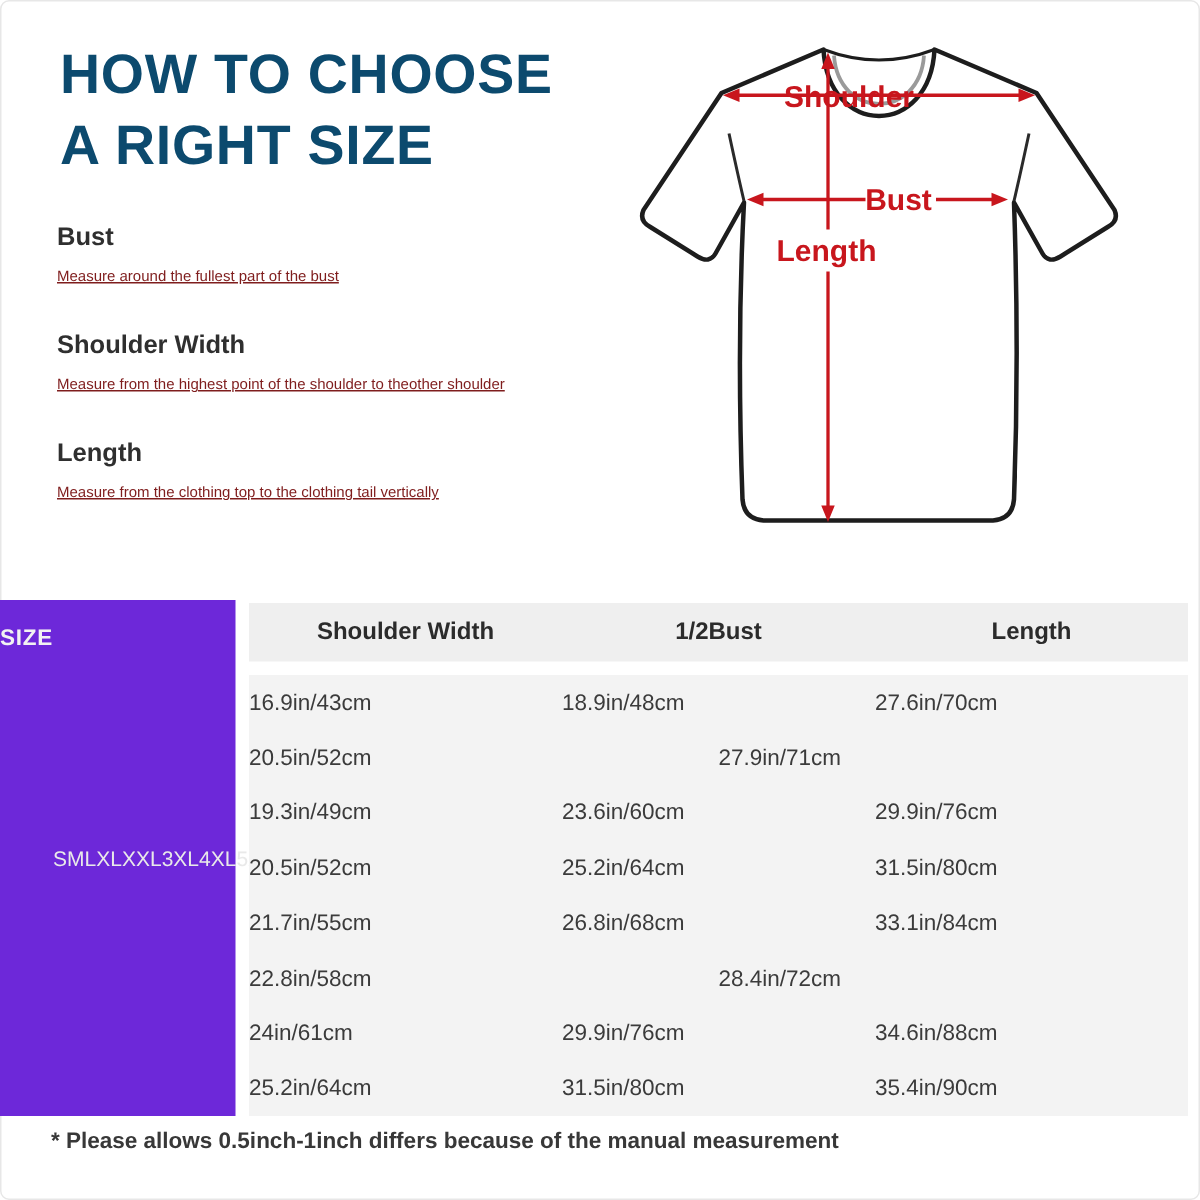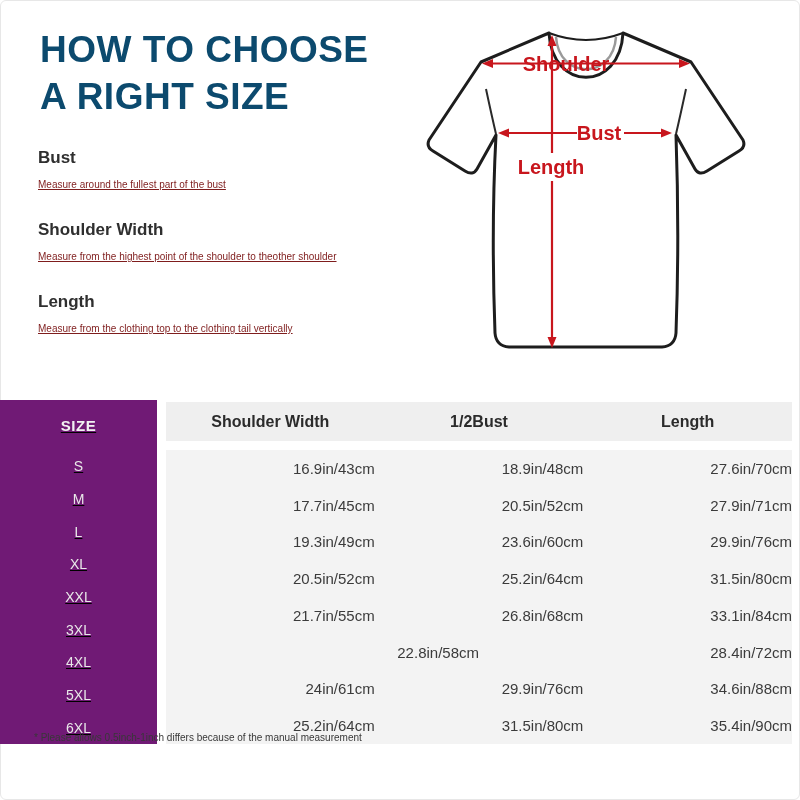--- a/index.html
+++ b/index.html
@@ -31,21 +31,21 @@
   .instr-block p {
     font-size:10px; color:#7f1d1d; line-height:19px; width:330px;text-decoration:underline;
   }
   
   .diagram { position:absolute; left:408px; top:8px; width:390px; height:368px; }
   .diagram svg { width:100%; height:100%; }
   .red-label { font-size:20px; font-weight:bold; }
   
   .size-col {
     position:absolute; left:0; top:400px; width:157px; height:344px;
-    background:#701a75; display:flex; flex-direction:column;text-decoration:underline;
+    background:#6d28d9; display:flex; flex-direction:row;
   }
   .size-col .hcell {
     height:50px; display:flex; align-items:center; justify-content:center;
     color:#f2f2f2; font-size:15px; font-weight:bold; letter-spacing:0.5px;
   }
   .size-col .cell {
     flex:1; display:flex; align-items:center; justify-content:center;
     color:#e9e9e9; font-size:14px;
   }
   .grid-header {
@@ -54,26 +54,26 @@
   }
   .grid-header .hcell {
     flex:1; text-align:center; font-size:16px; font-weight:bold; color:#2b2b2b;
   }
   .grid-body {
     position:absolute; left:166px; top:450px; width:626px; height:294px;
     background:#f3f3f3; display:flex; flex-direction:column;
   }
   .grid-body .row { flex:1; display:flex; align-items:center; }
   .grid-body .cell {
-    flex:1; text-align:right; font-size:15px; color:#3b3b3b; font-weight:500;
+    flex:1; text-align:left; font-size:15px; color:#3b3b3b; font-weight:500;
   }
   
   .footnote {
-    position:absolute; left:34px; top:732px;
-    font-size:10px; color:#383838;
+    position:absolute; left:34px; top:752px;
+    font-size:15px; color:#383838;font-weight:bold;
   }
 </style>
 </head>
 <body>
 
 <div class="page-frame"></div>
 
 <div class="title">
   <div>HOW TO CHOOSE</div>
   <div>A RIGHT SIZE</div>
@@ -163,21 +163,20 @@
 </div>
 
 <div class="grid-body">
 
 <div class="row">
       <div class="cell">16.9in/43cm</div>
       <div class="cell">18.9in/48cm</div>
       <div class="cell">27.6in/70cm</div>
     </div>
     <div class="row">
-      <div class="cell">17.7in/45cm</div>
       <div class="cell">20.5in/52cm</div>
       <div class="cell">27.9in/71cm</div>
     </div>
     <div class="row">
       <div class="cell">19.3in/49cm</div>
       <div class="cell">23.6in/60cm</div>
       <div class="cell">29.9in/76cm</div>
     </div>
     <div class="row">
       <div class="cell">20.5in/52cm</div>

